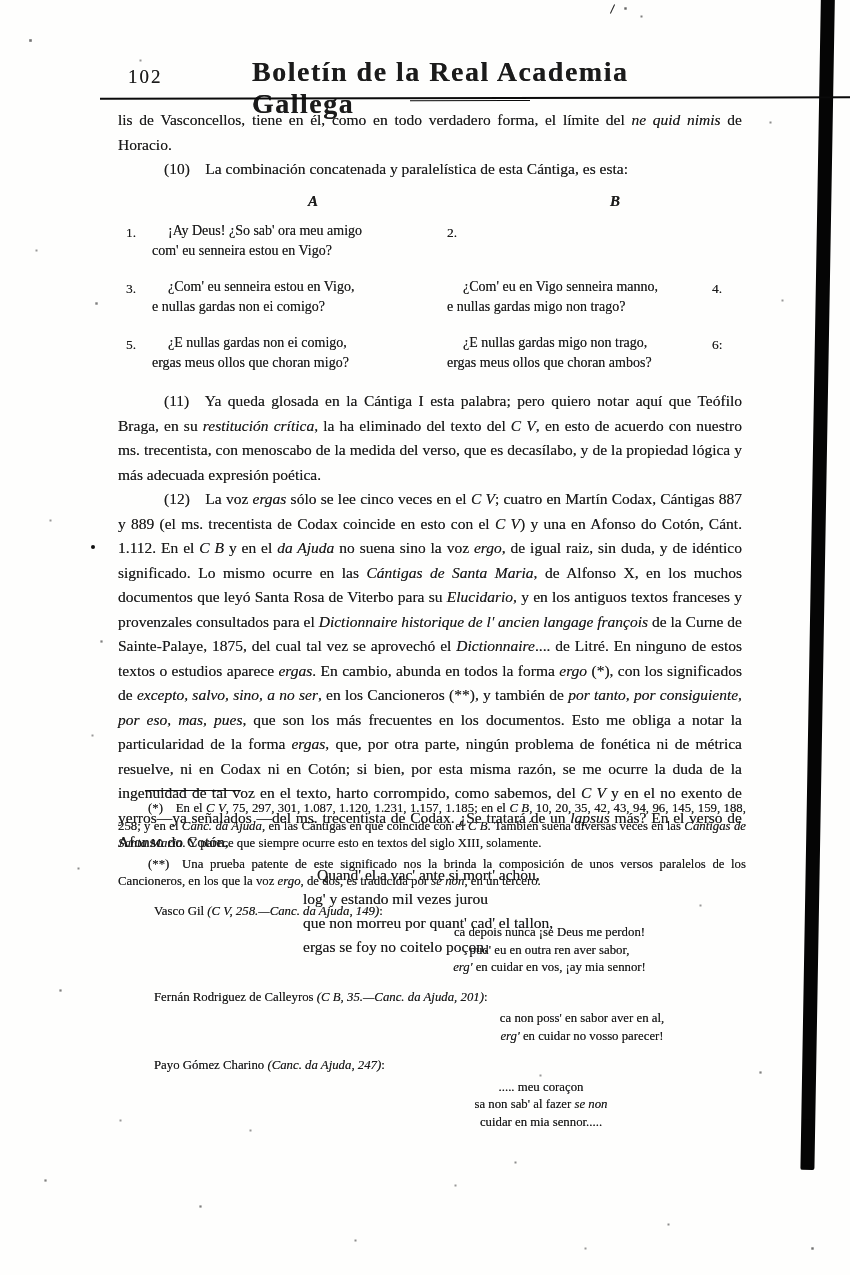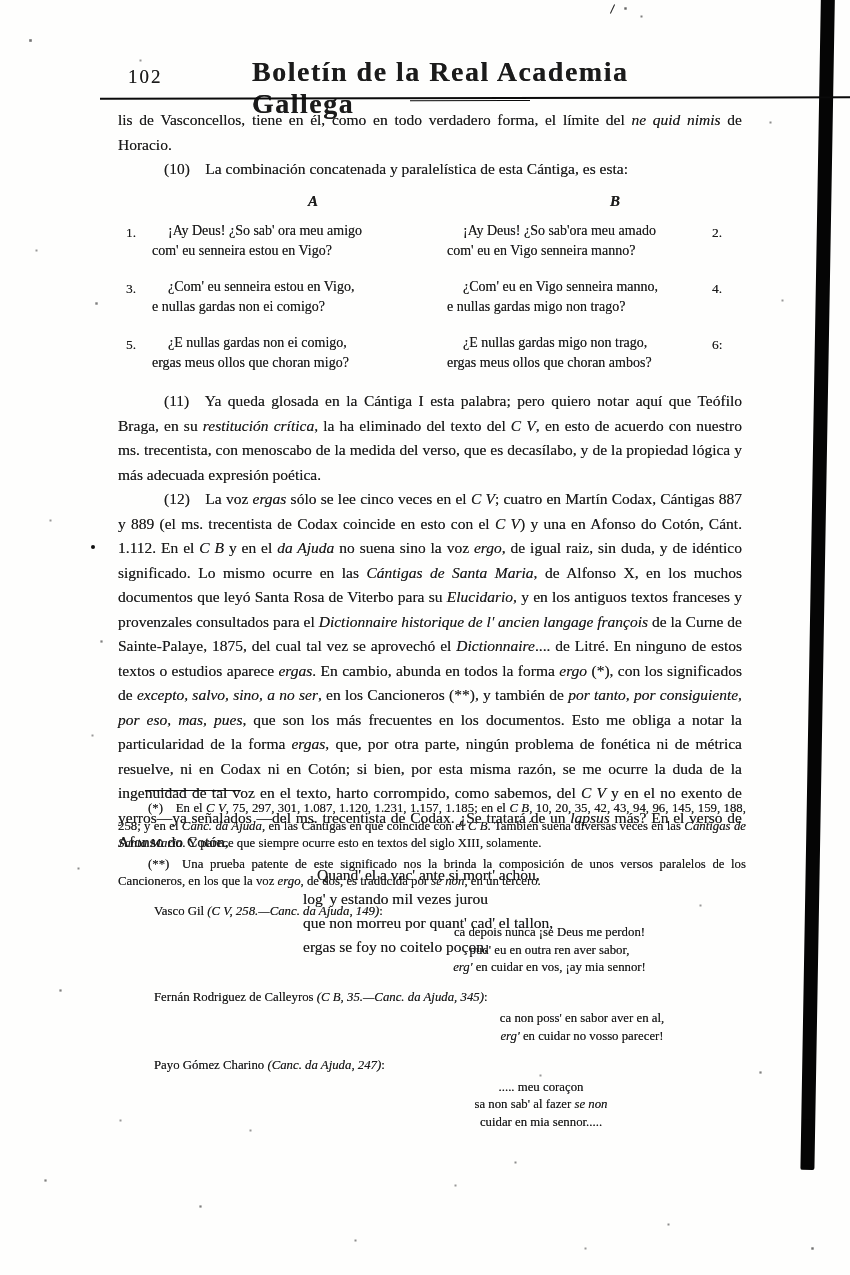--- a/index.html
+++ b/index.html
@@ -121,24 +121,20 @@
         <span class="vt-col-label b">B</span>
       </div>
 
       <div class="vt-row">
         <span class="vt-num">1.</span>
         <div class="stanza">
           <div class="l1">¡Ay Deus! ¿So sab' ora meu amigo</div>
           <div>com' eu senneira estou en Vigo?</div>
         </div>
         <span></span>
-        <div class="stanza">
-          <div class="l1">¡Ay Deus! ¿So sab'ora meu amado</div>
-          <div>com' eu en Vigo senneira manno?</div>
-        </div>
         <span class="vt-num right">2.</span>
       </div>
 
       <div class="vt-row">
         <span class="vt-num">3.</span>
         <div class="stanza">
           <div class="l1">¿Com' eu senneira estou en Vigo,</div>
           <div>e nullas gardas non ei comigo?</div>
         </div>
         <span></span>
@@ -181,21 +177,21 @@
     <p class="fn"><span>(*)  En el </span><i>C V</i><span>, 75, 297, 301, 1.087, 1.120, 1.231, 1.157, 1.185; en el </span><i>C B</i><span>, 10, 20, 35, 42, 43, 94, 96, 145, 159, 188, 258; y en el </span><i>Canc. da Ajuda</i><span>, en las Cántigas en que coincide con el </span><i>C B</i><span>. También suena diversas veces en las </span><i>Cántigas de Santa Maria</i><span>. Y parece que siempre ocurre esto en textos del siglo XIII, solamente.</span></p>
     <p class="fn"><span>(**)  Una prueba patente de este significado nos la brinda la composición de unos versos paralelos de los Cancioneros, en los que la voz </span><i>ergo</i><span>, de dos, es traducida por </span><i>se non</i><span>, en un tercero.</span></p>
 
     <p class="cite"><span>Vasco Gil </span><i>(C V, 258.—Canc. da Ajuda, 149)</i><span>:</span></p>
     <div class="fn-verse v1">
       <div><span>ca depois nunca ¡se Deus me perdon!</span></div>
       <div><span>pud' eu en outra ren aver sabor,</span></div>
       <div><i>erg'</i><span> en cuidar en vos, ¡ay mia sennor!</span></div>
     </div>
 
-    <p class="cite"><span>Fernán Rodriguez de Calleyros </span><i>(C B, 35.—Canc. da Ajuda, 345)</i><span>:</span></p>
+    <p class="cite"><span>Fernán Rodriguez de Calleyros </span><i>(C B, 35.—Canc. da Ajuda, 201)</i><span>:</span></p>
     <div class="fn-verse v2">
       <div><span>ca non poss' en sabor aver en al,</span></div>
       <div><i>erg'</i><span> en cuidar no vosso parecer!</span></div>
     </div>
 
     <p class="cite"><span>Payo Gómez Charino </span><i>(Canc. da Ajuda, 247)</i><span>:</span></p>
     <div class="fn-verse v3">
       <div><span>..... meu coraçon</span></div>
       <div><span>sa non sab' al fazer </span><i>se non</i></div>
       <div><span>cuidar en mia sennor.....</span></div>

